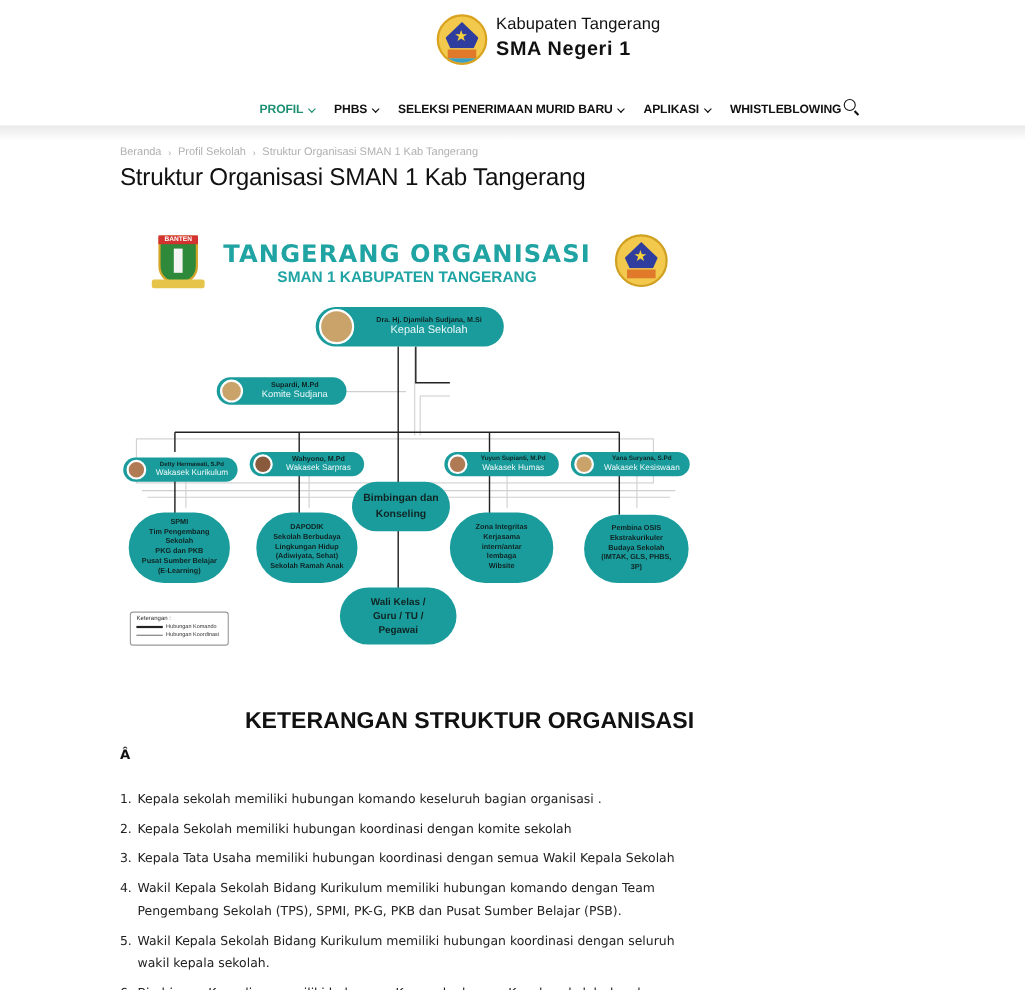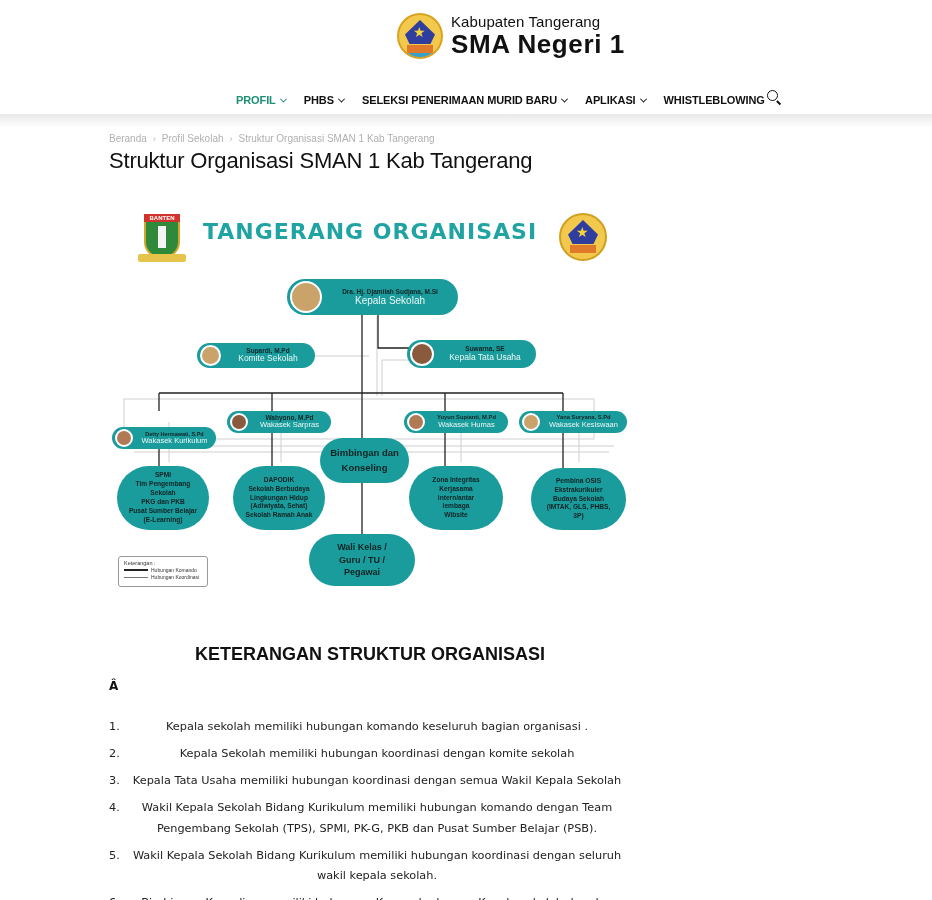--- a/index.html
+++ b/index.html
@@ -9,21 +9,21 @@
   
   .header { position: absolute; left: 0; top: 0; width: 932px; height: 116px; background: #fff; }
   .brand { position: absolute; left: 397px; top: 13px; display: flex; align-items: center; }
   .brand-logo { width: 46px; height: 46px; border-radius: 50%; background: #f2c94c; border: 2px solid #d9a21f; position: relative; overflow: hidden; }
   .brand-logo .roof { position: absolute; left: 6px; top: 5px; width: 30px; height: 24px; background: #2f3e9e; clip-path: polygon(50% 0, 100% 60%, 85% 100%, 15% 100%, 0 60%); }
   .brand-logo .star { position: absolute; left: 14px; top: 10px; color: #f6d23b; font-size: 14px; line-height: 14px; }
   .brand-logo .base { position: absolute; left: 8px; top: 30px; width: 26px; height: 8px; background: #e07a2a; }
   .brand-logo .wave { position: absolute; left: 4px; top: 38px; width: 34px; height: 6px; background: #3aa0c8; }
   .brand-text { margin-left: 8px; }
   .brand-sub { font-size: 15px; color: #111; line-height: 16px; letter-spacing: 0.1px; }
-  .brand-main { font-size: 26px; font-weight: bold; color: #111; line-height: 28px; letter-spacing: 0.6px; }
+  .brand-main { font-size: 18px; font-weight: bold; color: #111; line-height: 28px; letter-spacing: 0.6px; }
 
   .nav { position: absolute; top: 88px; left: 236px; display: flex; align-items: flex-end; height: 18px; }
   .nav-item { font-size: 11px; font-weight: bold; color: #111; display: flex; align-items: center; margin-right: 18px; letter-spacing: -0.1px; white-space: nowrap; }
   .nav-item.active { color: #1d8f73; }
   .nav-item .chev { margin-left: 5px; width: 5px; height: 5px; border-right: 1.4px solid currentColor; border-bottom: 1.4px solid currentColor; transform: rotate(45deg) translate(-1px,-1px); }
   .search-btn { position: absolute; left: 766px; top: 89px; width: 16px; height: 16px; }
   .search-btn .ring { position: absolute; left: 1px; top: 1px; width: 11px; height: 11px; border: 1.6px solid #111; border-radius: 50%; }
   .search-btn .handle { position: absolute; left: 10.5px; top: 11px; width: 5px; height: 1.6px; background: #111; transform: rotate(45deg); transform-origin: left center; }
 
   .header-shadow { position: absolute; left: 0; top: 114px; width: 932px; height: 14px; background: linear-gradient(#e9e9e9, rgba(255,255,255,0)); }
@@ -61,26 +61,26 @@
   .blob .t.big { font-size: 9.5px; line-height: 1.5; }
 
   .legend-box { position: absolute; left: 9px; top: 356px; width: 90px; height: 31px; border: 1px solid #999; border-radius: 3px; padding: 3px 5px; }
   .legend-title { font-size: 5.5px; color: #333; }
   .legend-row { display: flex; align-items: center; font-size: 5px; color: #333; margin-top: 1px; }
   .legend-line { width: 24px; margin-right: 3px; }
   .legend-line.solid { height: 1.3px; background: #222; }
   .legend-line.thin { height: 0.6px; background: #777; }
 
   
-  .section-heading { position: absolute; left: 109px; top: 644px; width: 522px; text-align: center; font-size: 18px; font-weight: bold; color: #111; }
+  .section-heading { position: absolute; left: 109px; top: 644px; width: 522px; text-align: right; font-size: 21px; font-weight: bold; color: #111; }
   .stray-char { position: absolute; left: 109px; top: 679px; font-size: 12px; font-weight: bold; font-family: "DejaVu Sans", sans-serif; }
   .list { position: absolute; left: 109px; top: 717px; width: 520px; font-family: "DejaVu Sans", sans-serif; font-size: 11.3px; color: #222; }
   .list-item { display: flex; line-height: 20.5px; margin-bottom: 6.5px; }
   .list-item .num { width: 16px; flex: none; }
-  .list-item .body { flex: 1; text-align: center; }
+  .list-item .body { flex: 1; }
 </style>
 </head>
 <body>
 
 <div class="header">
   <div class="brand">
     <div class="brand-logo">
       <div class="roof"></div>
         <div class="star">★</div>
         <div class="base"></div>
@@ -162,51 +162,45 @@
     </g>
   </svg>
 
   <div class="emblem-banten">
     <div class="shield"></div>
       <div class="tower"></div>
       <div class="ribbon"></div>
     <div class="banner">BANTEN</div>
   </div>
   <div class="org-title">TANGERANG ORGANISASI</div>
+  <div class="org-subtitle">SMAN 1 KABUPATEN TANGERANG</div>
   <div class="emblem-sma">
     <div class="roof"></div>
       <div class="star">★</div>
       <div class="base"></div>
   </div>
 
   <div class="pill" style="left:178px;top:79px;width:171px;height:36px;">
     <span class="avatar" style="width:32px;height:32px;"></span>
     <span class="txt">
       <span class="nm">Dra. Hj. Djamilah Sudjana, M.Si</span>
       <span class="rl" style="font-size:10px;">Kepala Sekolah</span>
     </span>
   </div>
 
   <div class="pill" style="left:88px;top:143px;width:118px;height:25px;">
     <span class="avatar" style="width:21px;height:21px;"></span>
     <span class="txt">
       <span class="nm">Supardi, M.Pd</span>
-      <span class="rl">Komite Sekolah</span>
+      <span class="rl">Komite Sudjana</span>
     </span>
   </div>
 
-  <div class="pill" style="left:298px;top:140px;width:129px;height:28px;">
-    <span class="avatar dark" style="width:24px;height:24px;"></span>
-    <span class="txt">
-      <span class="nm">Suwarna, SE</span>
-      <span class="rl">Kepala Tata Usaha</span>
-    </span>
-  </div>
-
-  <div class="pill" style="left:3px;top:227px;width:104px;height:22px;">
+
+  <div class="pill" style="left:3px;top:216px;width:104px;height:22px;">
     <span class="avatar med" style="width:18px;height:18px;"></span>
     <span class="txt">
         <span class="nm" style="font-size:5.5px;">Detty Hermawati, S.Pd</span>
         <span class="rl" style="font-size:7.5px;">Wakasek Kurikulum</span>
       </span>
   </div>
   <div class="pill" style="left:118px;top:211px;width:104px;height:22px;">
     <span class="avatar dark" style="width:18px;height:18px;"></span>
     <span class="txt">
         <span class="nm">Wahyono, M.Pd</span>

